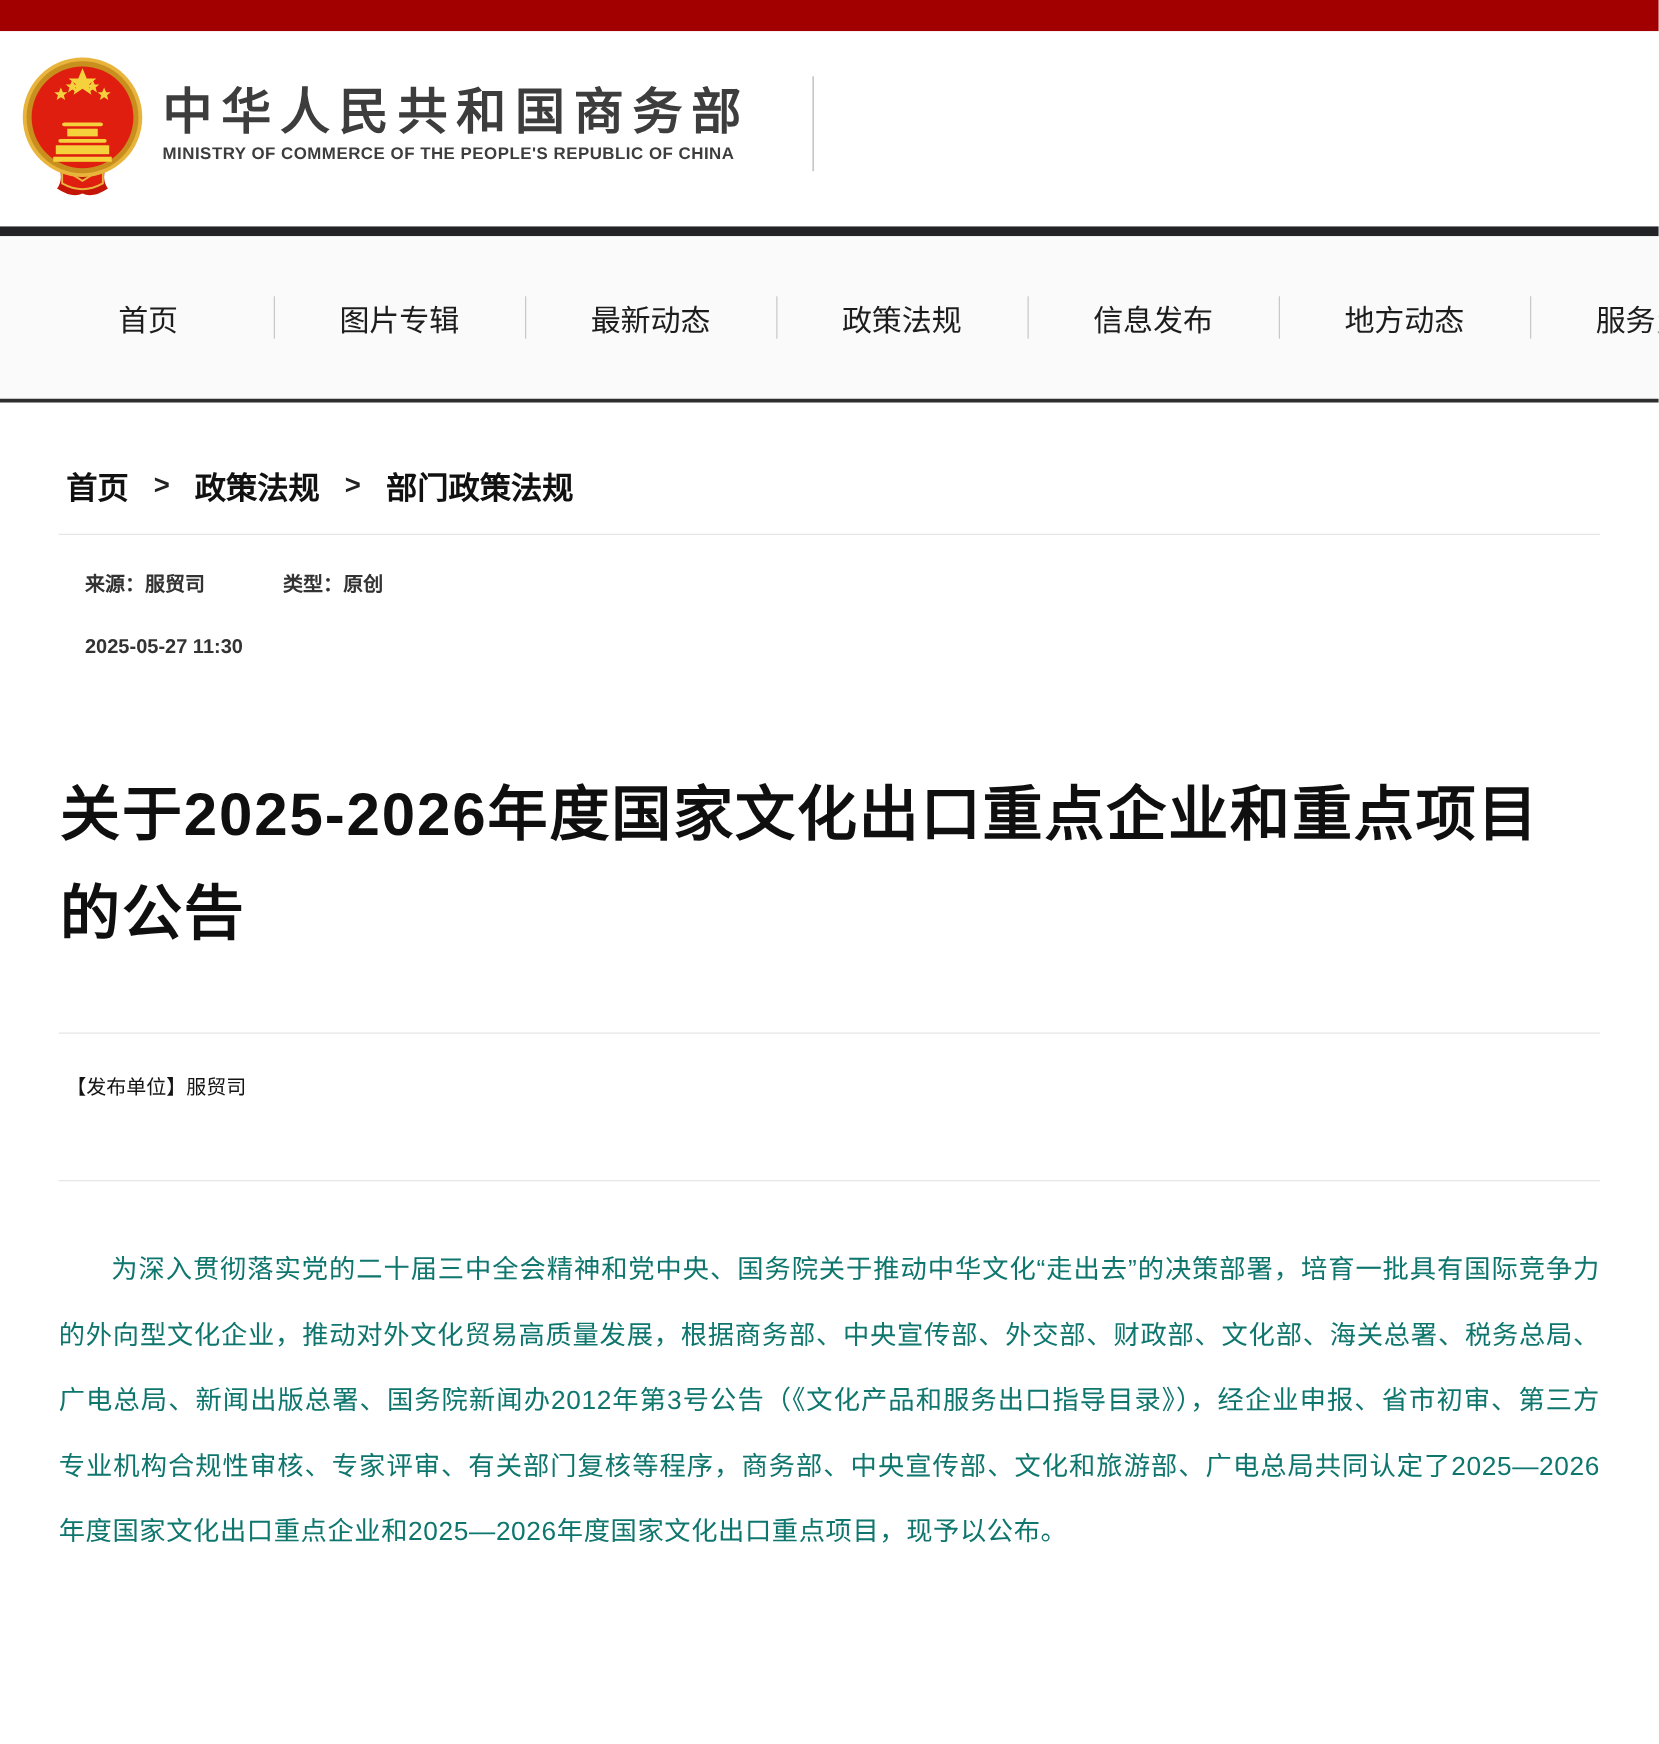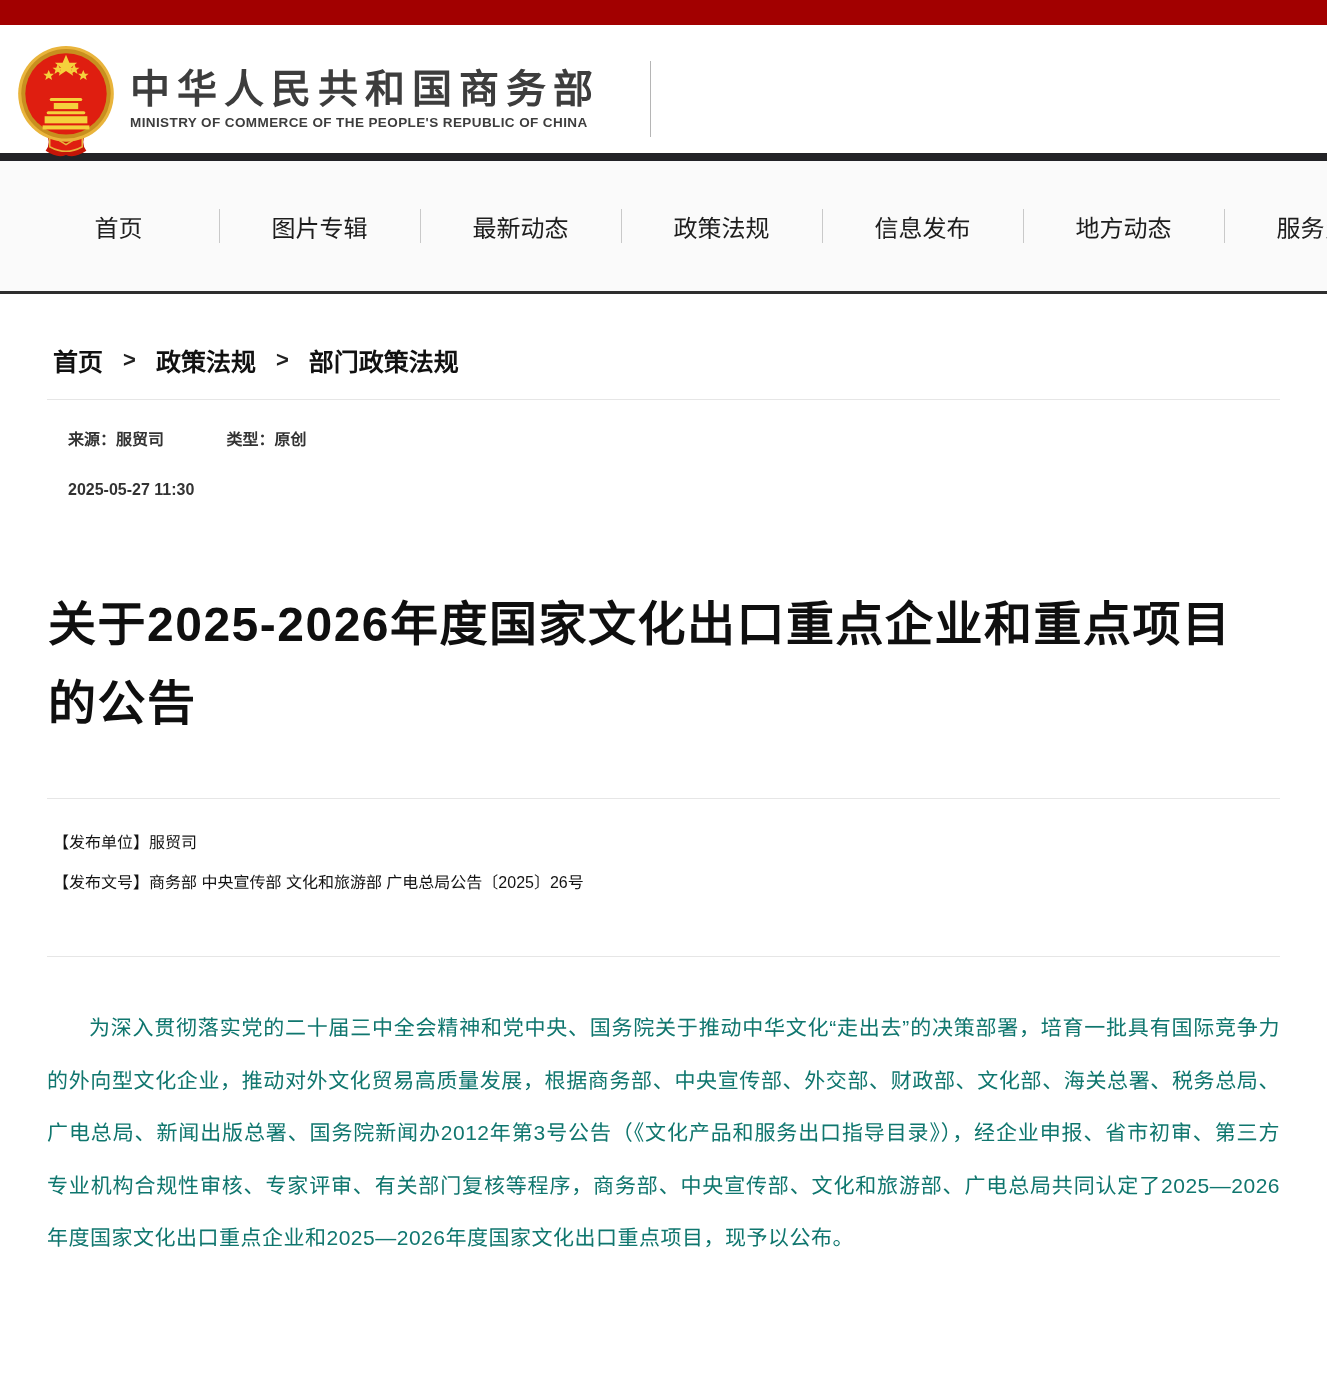--- a/index.html
+++ b/index.html
@@ -6,21 +6,21 @@
   html, body { background: #fff; }
   body {
     width: 1327px; height: 1395px; overflow: hidden; position: relative;
     font-family: "Liberation Sans", "DejaVu Sans", sans-serif;
     color: #1a1a1a;
   }
   
   .top-bar { height: 25px; width: 100%; background: #a20000; }
 
   
-  .header { height: 128px; width: 100%; background: #fff; position: relative; }
+  .header { height: 156px; width: 100%; background: #fff; position: relative; }
   .logo-wrap { position: absolute; left: 15px; top: 20px; width: 102px; height: 116px; cursor: pointer; }
   .brand { position: absolute; left: 130px; top: 32px; }
   .brand-cn { font-size: 40px; font-weight: 600; color: #3d3d3d; letter-spacing: 7px; white-space: nowrap; }
   .brand-en { font-size: 13.5px; font-weight: 600; color: #3d3d3d; letter-spacing: 0.4px; white-space: nowrap; }
   .header-divider { position: absolute; left: 650px; top: 36px; width: 1px; height: 76px; background: #b5b5b5; }
   .dept-title { position: absolute; left: 706px; top: 46px; font-size: 46px; color: #2e2e2e; letter-spacing: 2px; white-space: nowrap; }
 
   
   .dark-strip { height: 8px; width: 100%; background: #232327; }
   .nav { height: 133px; width: 100%; background: #fafafa; border-bottom: 3px solid #2e2e2e;
@@ -127,20 +127,19 @@
     </div>
     <div class="meta-row2">2025-05-27 11:30</div>
   </div>
 
   <h1 class="article-title">关于2025-2026年度国家文化出口重点企业和重点项目的公告</h1>
 
   <hr class="rule2">
 
   <div class="info-block">
     <div>【发布单位】服贸司</div>
-    <div>【发布文号】商务部 中央宣传部 文化和旅游部 广电总局公告〔2025〕26号</div>
   </div>
 
   <hr class="rule3">
 
   <p class="article-body">为深入贯彻落实党的二十届三中全会精神和党中央、国务院关于推动中华文化“走出去”的决策部署，培育一批具有国际竞争力的外向型文化企业，推动对外文化贸易高质量发展，根据商务部、中央宣传部、外交部、财政部、文化部、海关总署、税务总局、广电总局、新闻出版总署、国务院新闻办2012年第3号公告（《文化产品和服务出口指导目录》），经企业申报、省市初审、第三方专业机构合规性审核、专家评审、有关部门复核等程序，商务部、中央宣传部、文化和旅游部、广电总局共同认定了2025—2026年度国家文化出口重点企业和2025—2026年度国家文化出口重点项目，现予以公布。</p>
 
 </div>
 
 </body></html>

